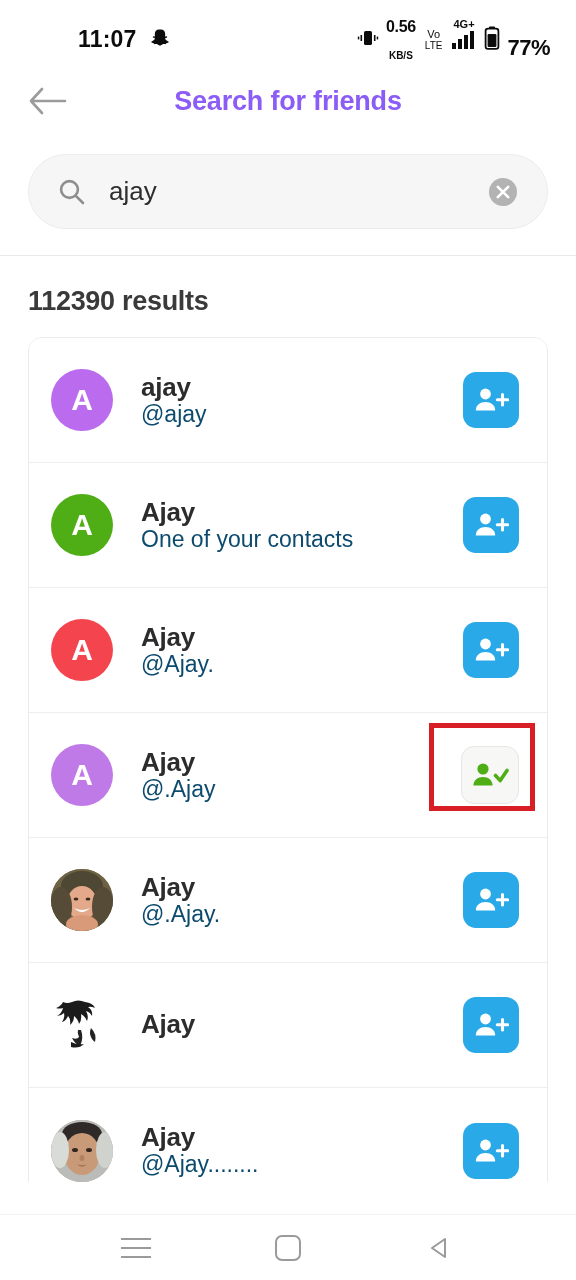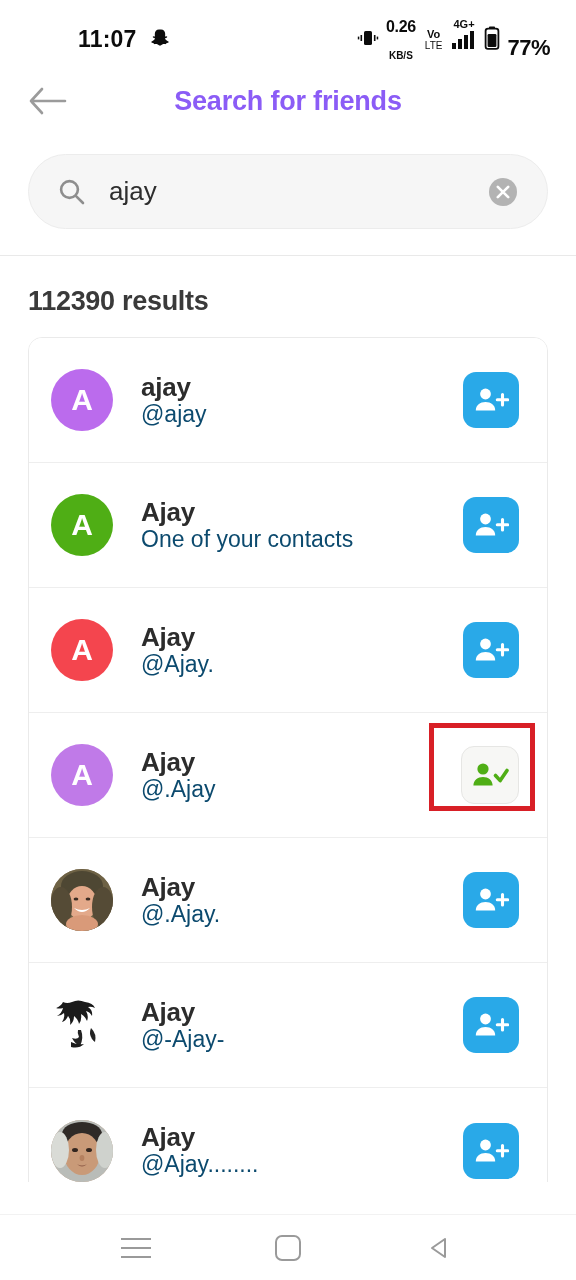--- a/index.html
+++ b/index.html
@@ -62,21 +62,21 @@
     margin-top: 16px;
   }
   .volte {
     display: flex;
     flex-direction: column;
     align-items: center;
     line-height: 1;
     color: #0c0c0c;
     margin-left: 2px;
   }
-  .volte .vo { font-size: 11px; font-weight: bold; text-align: right; }
+  .volte .vo { font-size: 11px; font-weight: normal; text-align: right; }
   .volte .lte { font-size: 10px; font-weight: normal; margin-top: 1px; }
   .signal-wrap {
     display: flex;
     align-items: flex-end;
     gap: 2px;
     margin-left: 3px;
     position: relative;
   }
   .net-label {
     position: absolute;
@@ -329,21 +329,21 @@
     <span class="vibrate-icon">
       <svg width="22" height="20" viewBox="0 0 22 20">
         <rect x="7" y="3" width="8" height="14" rx="1.6" fill="#0c0c0c"></rect>
         <rect x="3.5" y="7" width="1.6" height="6" fill="#0c0c0c"></rect>
         <rect x="0.8" y="8.6" width="1.5" height="2.8" fill="#0c0c0c"></rect>
         <rect x="16.9" y="7" width="1.6" height="6" fill="#0c0c0c"></rect>
         <rect x="19.7" y="8.6" width="1.5" height="2.8" fill="#0c0c0c"></rect>
       </svg>
     </span>
     <span class="netspeed">
-      <span class="val">0.26</span>
+      <span class="val">0.56</span>
       <span class="unit">KB/S</span>
     </span>
     <span class="volte">
       <span class="vo">Vo</span>
       <span class="lte">LTE</span>
     </span>
     <span class="signal-wrap">
       <span class="net-label">4G+</span>
       <span class="bars">
         <span></span>
@@ -496,21 +496,20 @@
         <svg width="62" height="62" viewBox="0 0 62 62">
           <rect width="62" height="62" fill="#ffffff"></rect>
           <path d="M34 8 q8 1 10 6 q-4-2-7-1 q5 3 4 9 q-2-4-6-5 q3 5 1 10 q-2-5-6-7 q1 6-2 10 q-1-5-5-8 q0 6-4 9 q1-6-2-9 q-2 5-6 6 q3-4 2-9 q-3 3-7 3 q5-3 6-8 q-4 1-7 0 q5-2 7-6 q4 2 9 0 q6-3 13-0z" fill="#1b1b1b"></path>
           <path d="M30 36 q3 8 -1 16 q-5-2-8-8 q5 2 7-1 q-2-4-1-7z" fill="#232323"></path>
           <path d="M40 34 q6 6 4 14 q-4-3-5-8 q0-4 1-6z" fill="#232323"></path>
           <path d="M20 48 q6 3 13 2 q-5 5-13 3z" fill="#1b1b1b"></path>
         </svg>
       </div>
       <div class="row-text">
         <div class="row-name">Ajay</div>
-        <div class="row-sub">@-Ajay-</div>
       </div>
       <div class="action-btn action-add">
         <svg width="36" height="30" viewBox="0 0 36 30">
           <circle cx="12.5" cy="9" r="5.4" fill="#ffffff"></circle>
           <path d="M2.8 25.5c0-5.3 4.3-8.4 9.7-8.4s9.7 3.1 9.7 8.4z" fill="#ffffff"></path>
           <path d="M29.5 9.5 L29.5 20 M24.3 14.8 L34.7 14.8" stroke="#ffffff" stroke-width="3.1" stroke-linecap="round"></path>
         </svg>
       </div>
     </div>
 

